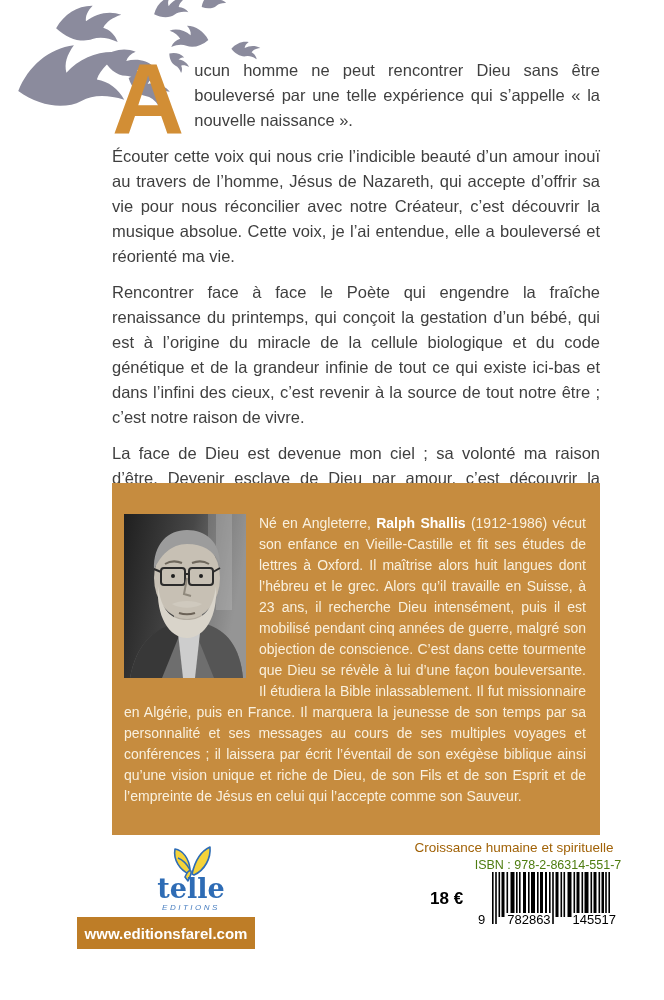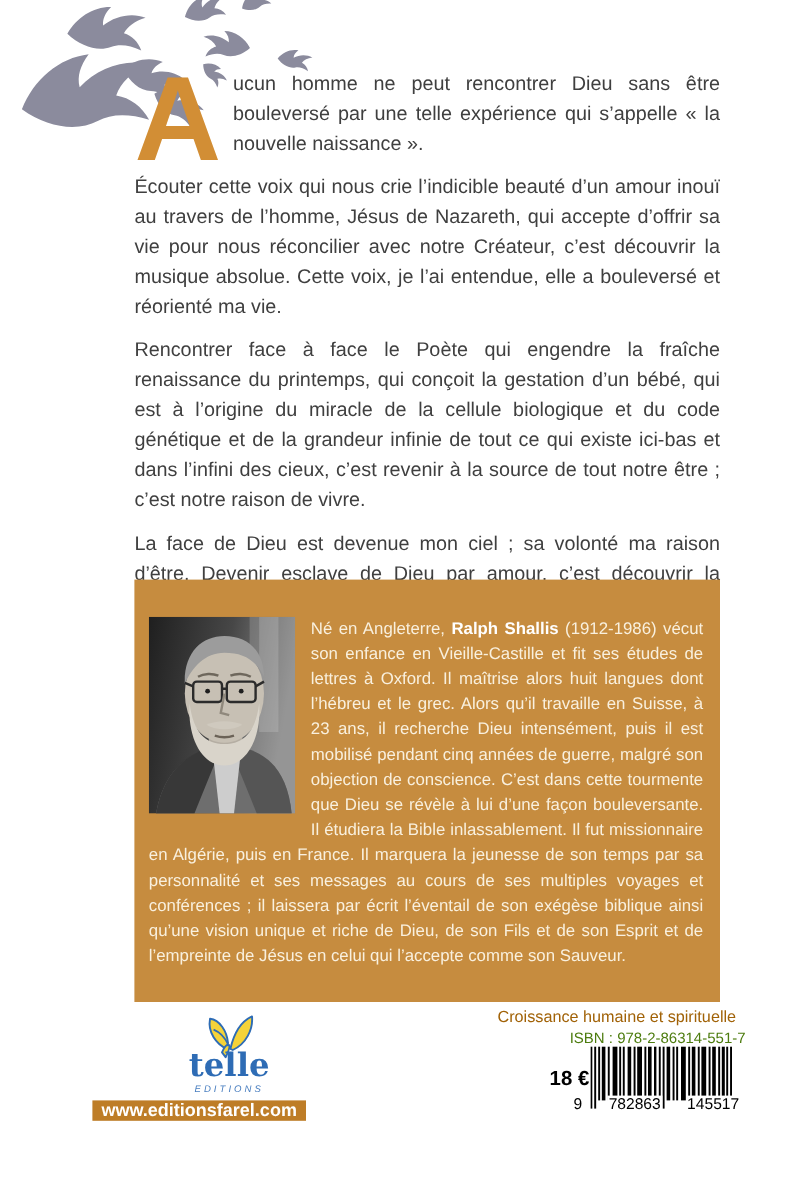--- a/index.html
+++ b/index.html
@@ -20,32 +20,32 @@
               color:#f9f0de;font-size:14px;line-height:21px;text-align:justify;overflow:hidden;}
   .author-box .photo{float:left;width:122px;height:164px;margin:1px 13px 8px 0;display:block;}
   .author-box b{font-weight:bold;color:#ffffff;}
   
   .logo{position:absolute;left:148px;top:845px;width:86px;text-align:center;}
   .logo .butterfly{display:block;margin:0 auto -7px auto;}
   .logo .farel-name{color:#2e6cb5;font-family:"DejaVu Serif",serif;font-size:27px;
                     font-weight:bold;letter-spacing:0px;line-height:26px;}
   .logo .farel-sub{color:#4a7fc0;font-style:italic;font-size:8px;letter-spacing:2.5px;
                    margin-top:1px;}
-  .site-banner{position:absolute;left:77px;top:917px;width:178px;height:17px;
+  .site-banner{position:absolute;left:77px;top:917px;width:178px;height:32px;
                background:#be7d27;display:flex;align-items:center;justify-content:center;
                color:#ffffff;font-weight:bold;font-size:15px;}
   .collection{position:absolute;left:390px;top:840px;width:248px;text-align:center;
               color:#a16207;font-size:13.5px;}
   .isbn{position:absolute;left:468px;top:858px;width:160px;text-align:center;
         color:#4d7c0f;font-size:12.5px;}
   .barcode{position:absolute;left:492px;top:872px;}
   .barcode-digits{position:absolute;left:477px;top:913px;width:140px;display:flex;
                   justify-content:space-between;color:#000;font-size:13px;}
   .barcode-digits span{background:#ffffff;padding:0 1px;line-height:13px;}
-  .price{position:absolute;left:430px;top:889px;color:#000;font-size:17px;font-weight:bold;margin-left:28px;}
+  .price{position:absolute;left:430px;top:889px;color:#000;font-size:17px;font-weight:bold;}
 </style>
 </head>
 <body>
 
 <div class="page">
 
   <svg class="birds" viewBox="0 0 345 215" xmlns="http://www.w3.org/2000/svg">
     <defs>
       <path id="swallow" d="M0,22 C10,8 26,0 42,2 C36,7 33,12 33,18 C45,10 61,9 72,15
         C62,17 55,21 51,27 C58,30 63,36 65,44 C55,38 46,36 38,38 C26,41 11,35 0,22 Z"></path>

